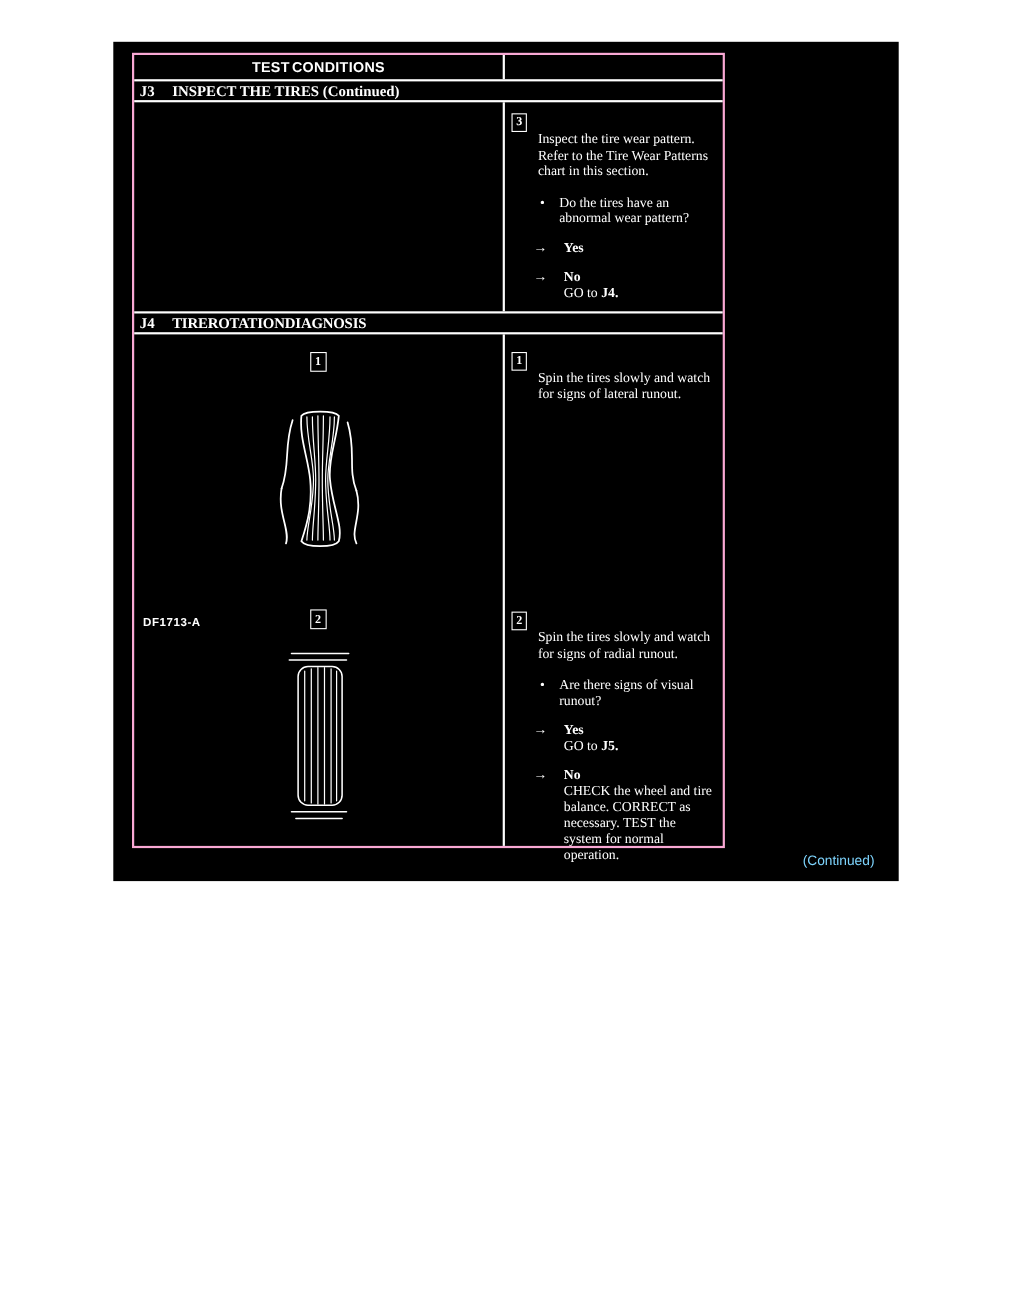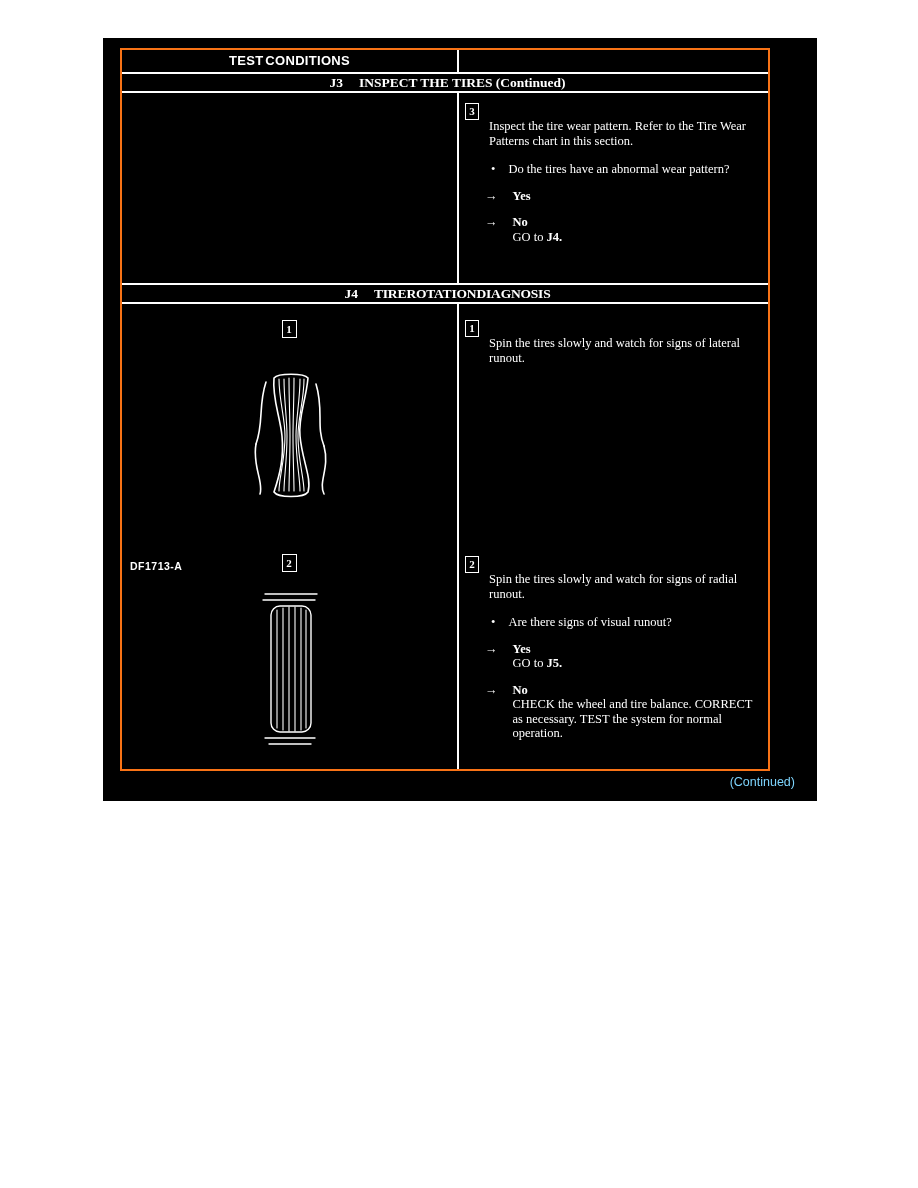--- a/index.html
+++ b/index.html
@@ -5,36 +5,36 @@
   * { margin:0; padding:0; box-sizing:border-box; }
   html,body { width:918px; height:1188px; }
   body { background:#ffffff; font-family:"Liberation Serif", serif; position:relative; }
 
   .black-panel {
     position:absolute; left:103px; top:38px; width:714px; height:763px;
     background:#000; color:#fff;
   }
 
   .table-frame {
-    position:absolute; left:17px; top:10px; width:650px; height:723px;
-    border:2px solid #f97316; display:flex; flex-direction:column;
+    position:absolute; left:17px; top:10px; width:539px; height:723px;
+    border:2px solid #f9a8d4; display:flex; flex-direction:column;
   }
 
   .header-row { height:24px; border-bottom:2px solid #fff; display:flex; }
   .hcell {
     font-family:"Liberation Sans", sans-serif; font-weight:bold; font-size:13px;
     letter-spacing:0.3px; text-align:center; line-height:21px; word-spacing:-2px;
   }
   .hcell.left  { width:337px; border-right:2px solid #fff; }
   .hcell.right { flex:1; }
 
   .title-row {
     height:19px; border-bottom:2px solid #fff; padding-left:5px;
     font-weight:bold; font-size:13.5px; line-height:17px;
-    display:flex; align-items:center;justify-content:center;
+    display:flex; align-items:center;
   }
   .sec-id { margin-right:16px; }
   .tight { word-spacing:-3px; letter-spacing:-0.2px; }
 
   .content-row { display:flex; }
   .content-row.j3 { height:192px; border-bottom:2px solid #fff; }
   .content-row.j4 { flex:1; }
   .cell-left  { width:337px; border-right:2px solid #fff; position:relative; }
   .cell-right { flex:1; position:relative; font-size:12.5px; line-height:14.5px; }
 

